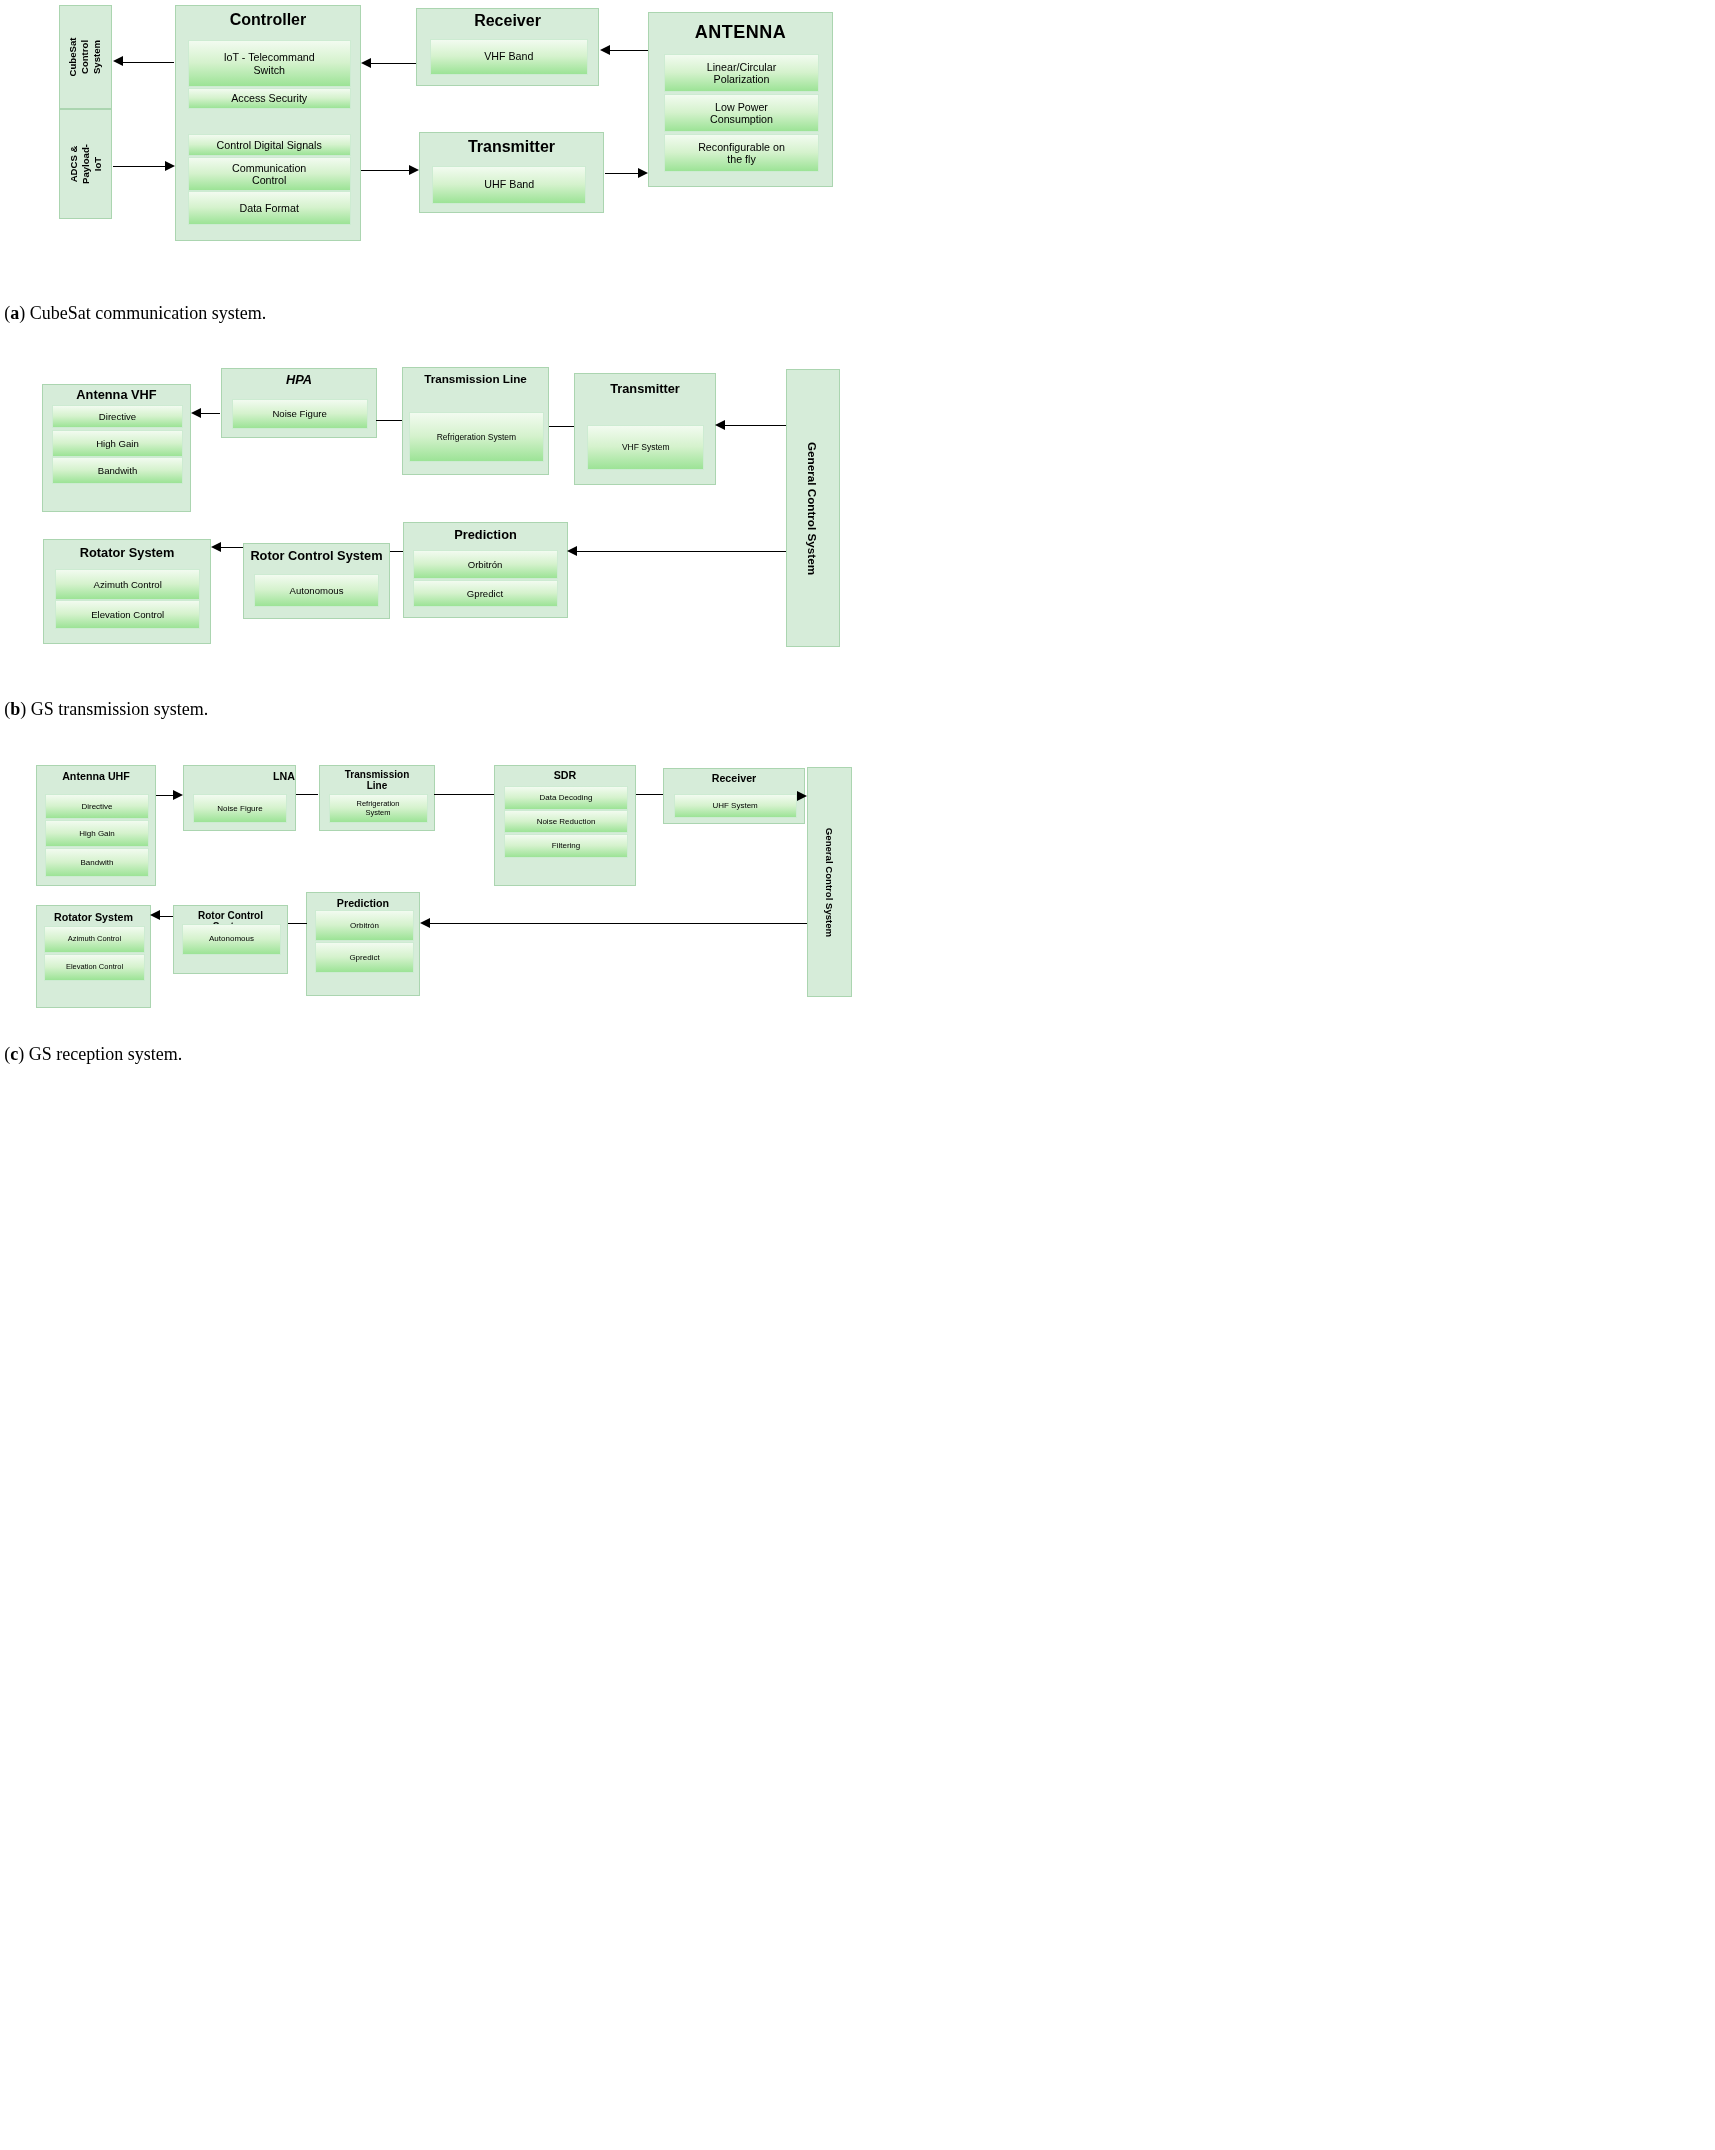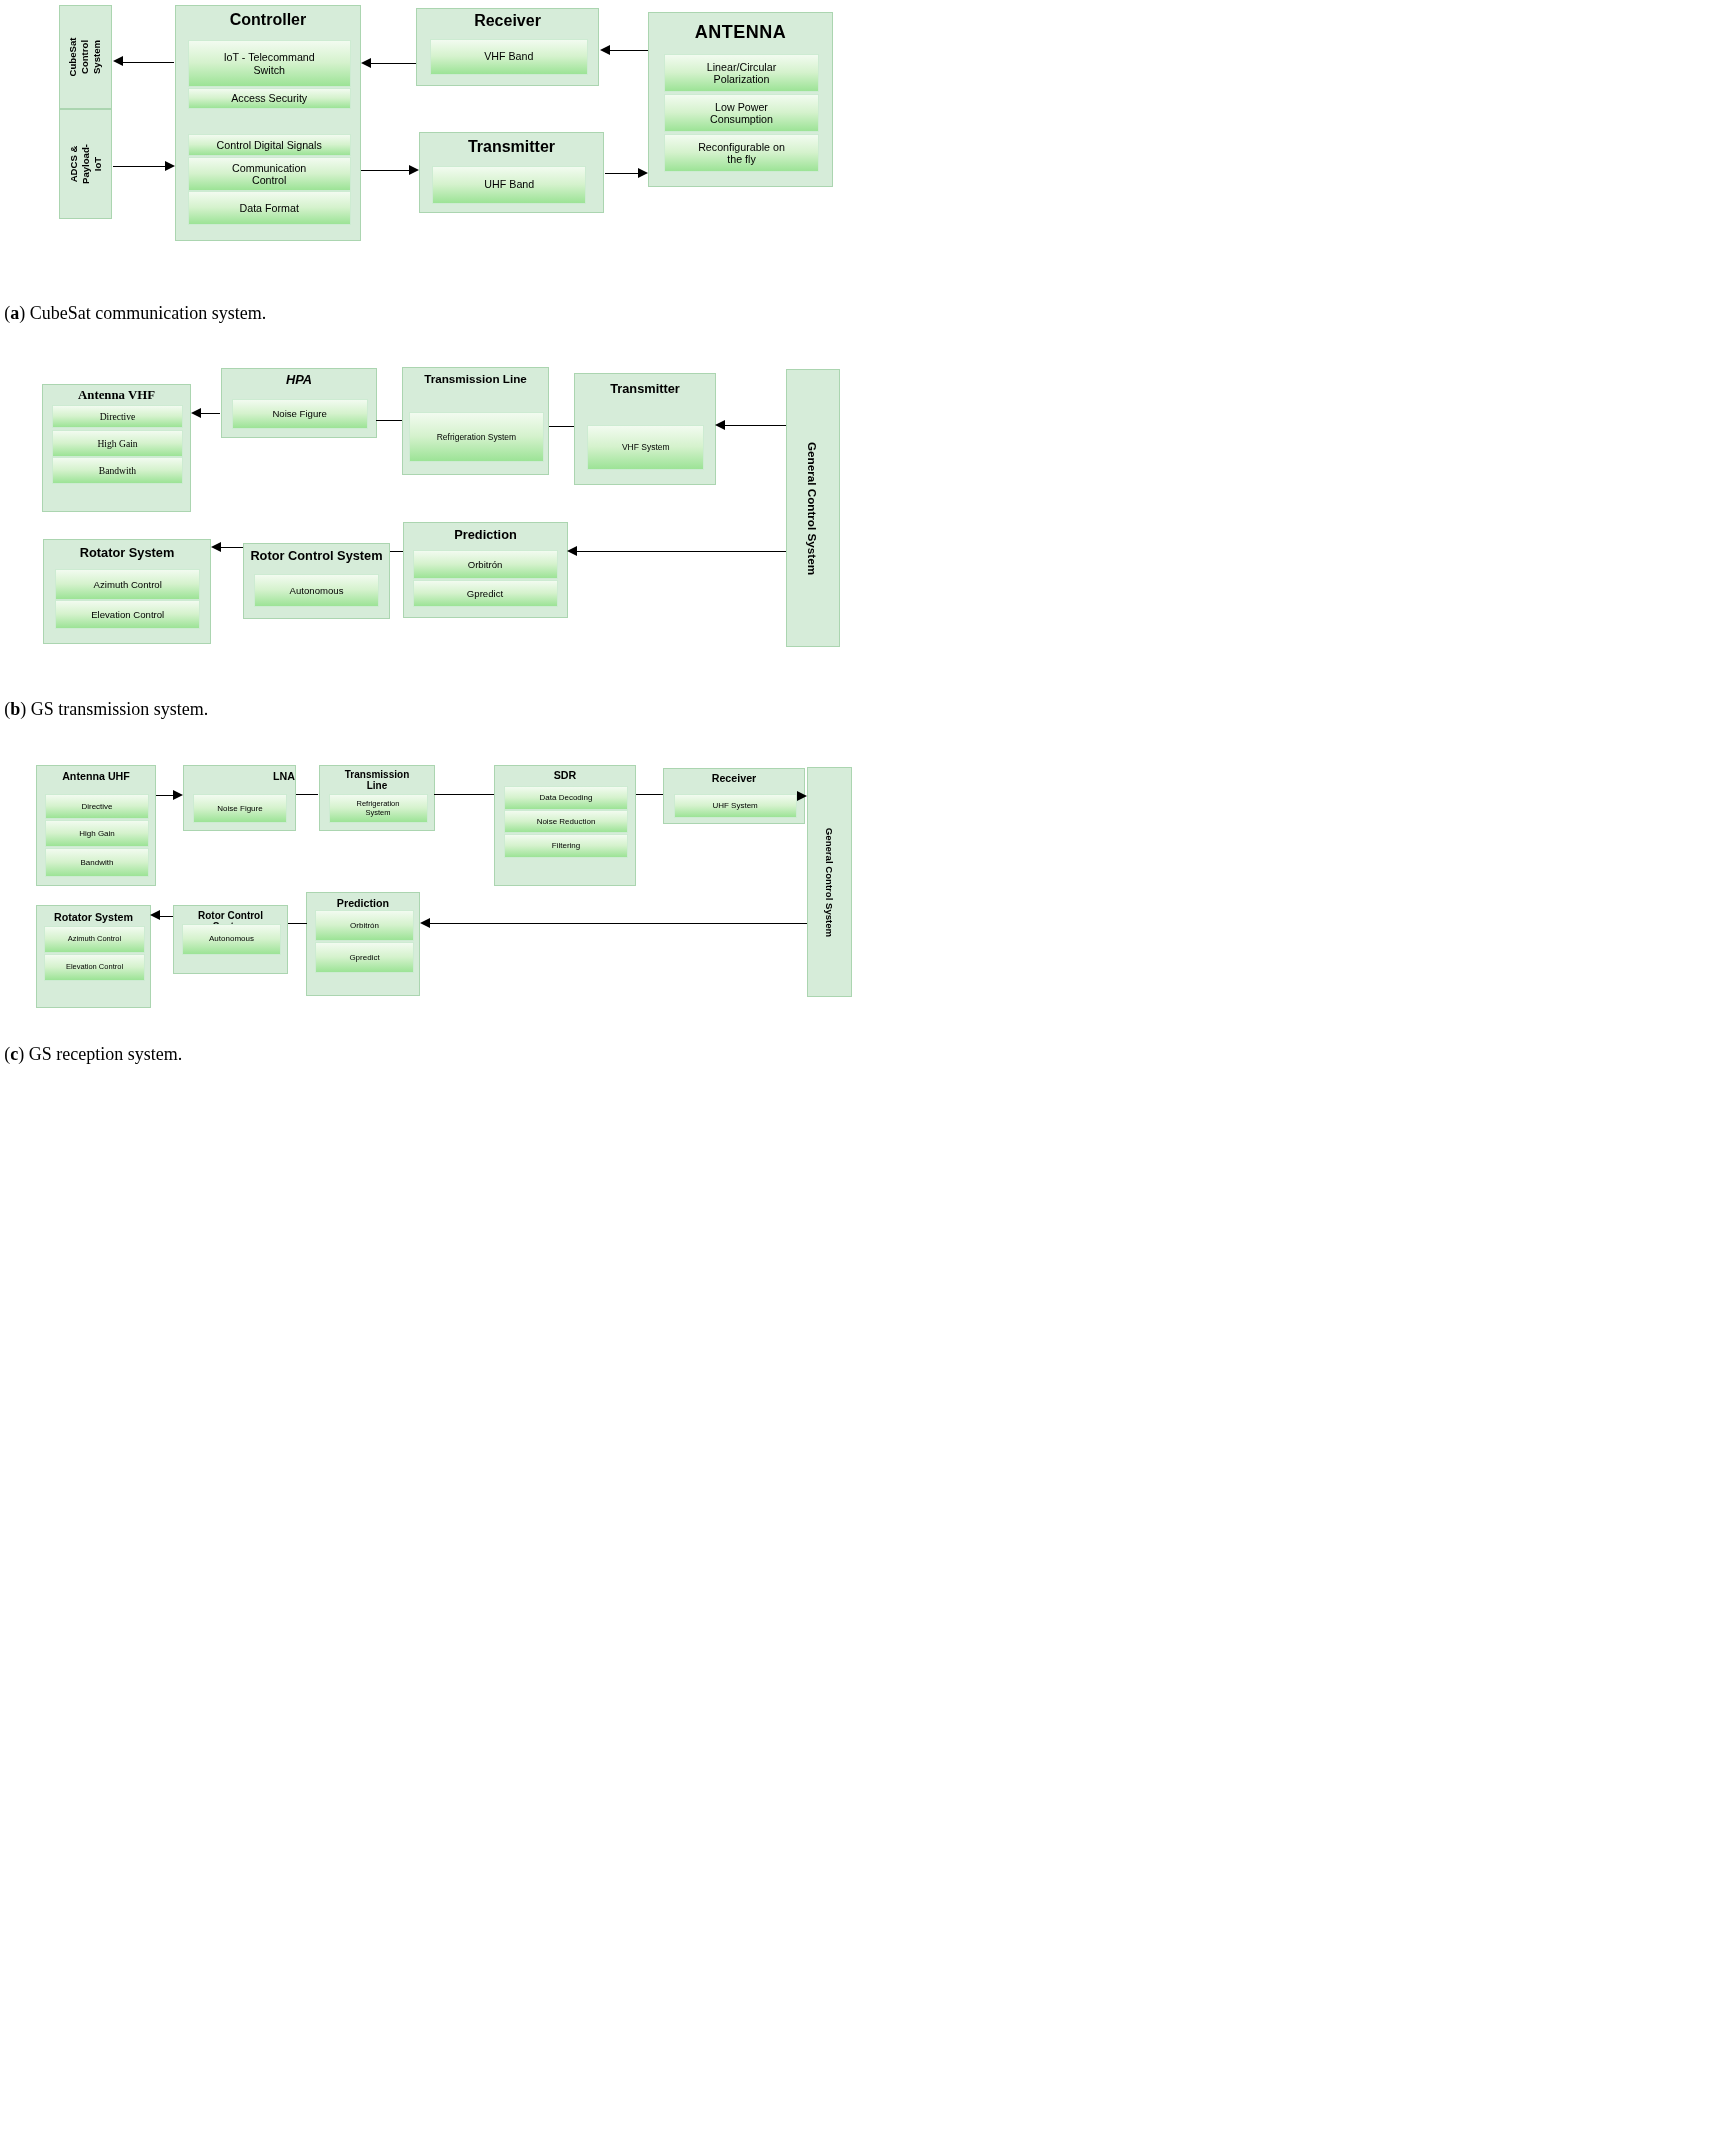--- a/index.html
+++ b/index.html
@@ -96,21 +96,21 @@
   <div class="hline" style="left:607px;top:50px;width:41px;"></div>
   <div class="hline" style="left:361px;top:170px;width:50px;"></div>
   <div class="arrR" style="left:409px;top:165px;"></div>
   <div class="hline" style="left:605px;top:173px;width:35px;"></div>
   <div class="arrR" style="left:638px;top:168px;"></div>
 
   <div class="caption" style="left:4.3px;top:303px;">
     <span>(</span><b>a</b><span>) CubeSat communication system.</span>
   </div>
 
-  <div class="block" style="left:42px;top:384px;width:149px;height:128px;font-family:Liberation Serif, serif;">
+  <div class="block" style="left:42px;top:384px;width:149px;height:128px;">
     <div class="btitle t24" style="top:3.2px;">Antenna VHF</div>
     <div class="item f18" style="left:9px;top:20px;width:131px;height:23.4px;">
       <span class="lbl">Directive</span>
       </div>
     <div class="item f18" style="left:9px;top:45px;width:131px;height:27px;">
       <span class="lbl">High Gain</span>
       </div>
     <div class="item f18" style="left:9px;top:72px;width:131px;height:27px;">
       <span class="lbl">Bandwith</span>
       </div>

